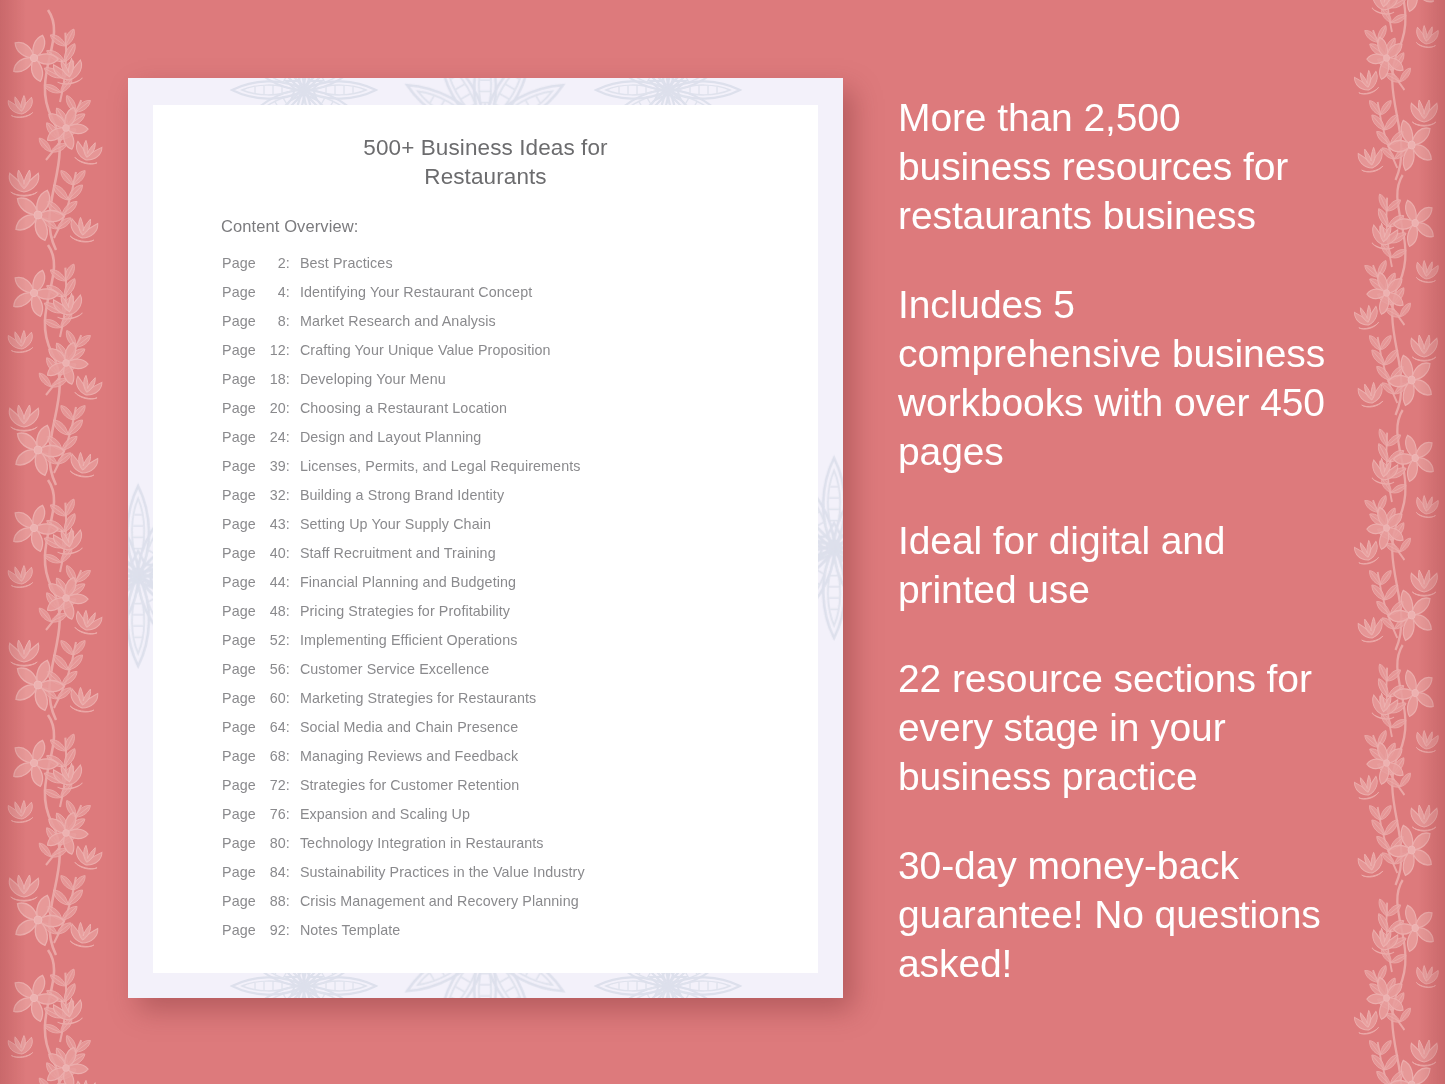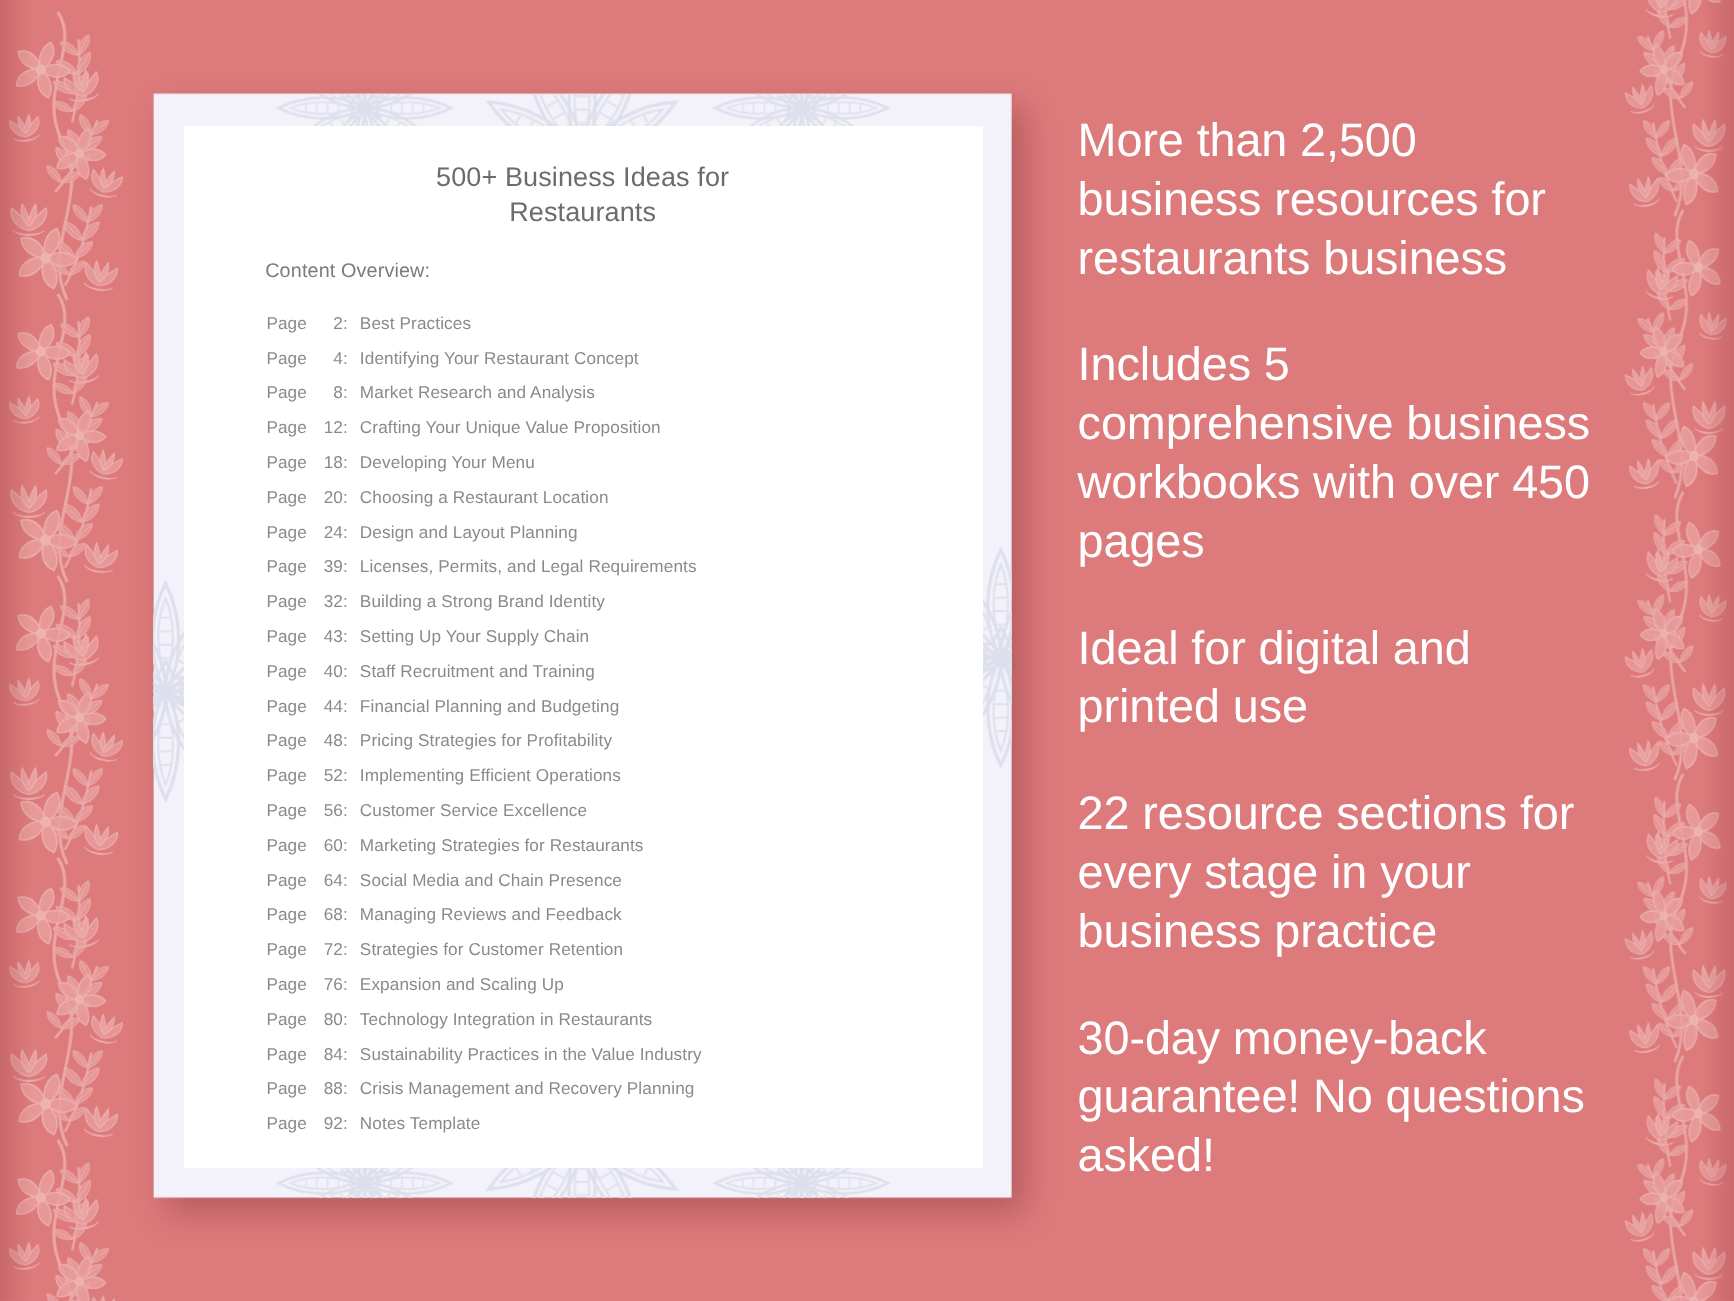--- a/index.html
+++ b/index.html
@@ -96,21 +96,21 @@
   }
 
   #toc {
     position: absolute;
     left: 69px;
     top: 150px;
     width: 580px;
   }
   .toc-row {
     display: flex;
-    align-items: center;
+    align-items: flex-start;
     height: 29px;
     font-size: 14.3px;
     color: #8a8a8d;
     letter-spacing: 0.1px;
   }
   .toc-page-word { flex: 0 0 auto; }
   .toc-page-num {
     flex: 0 0 auto;
     width: 26px;
     text-align: right;

